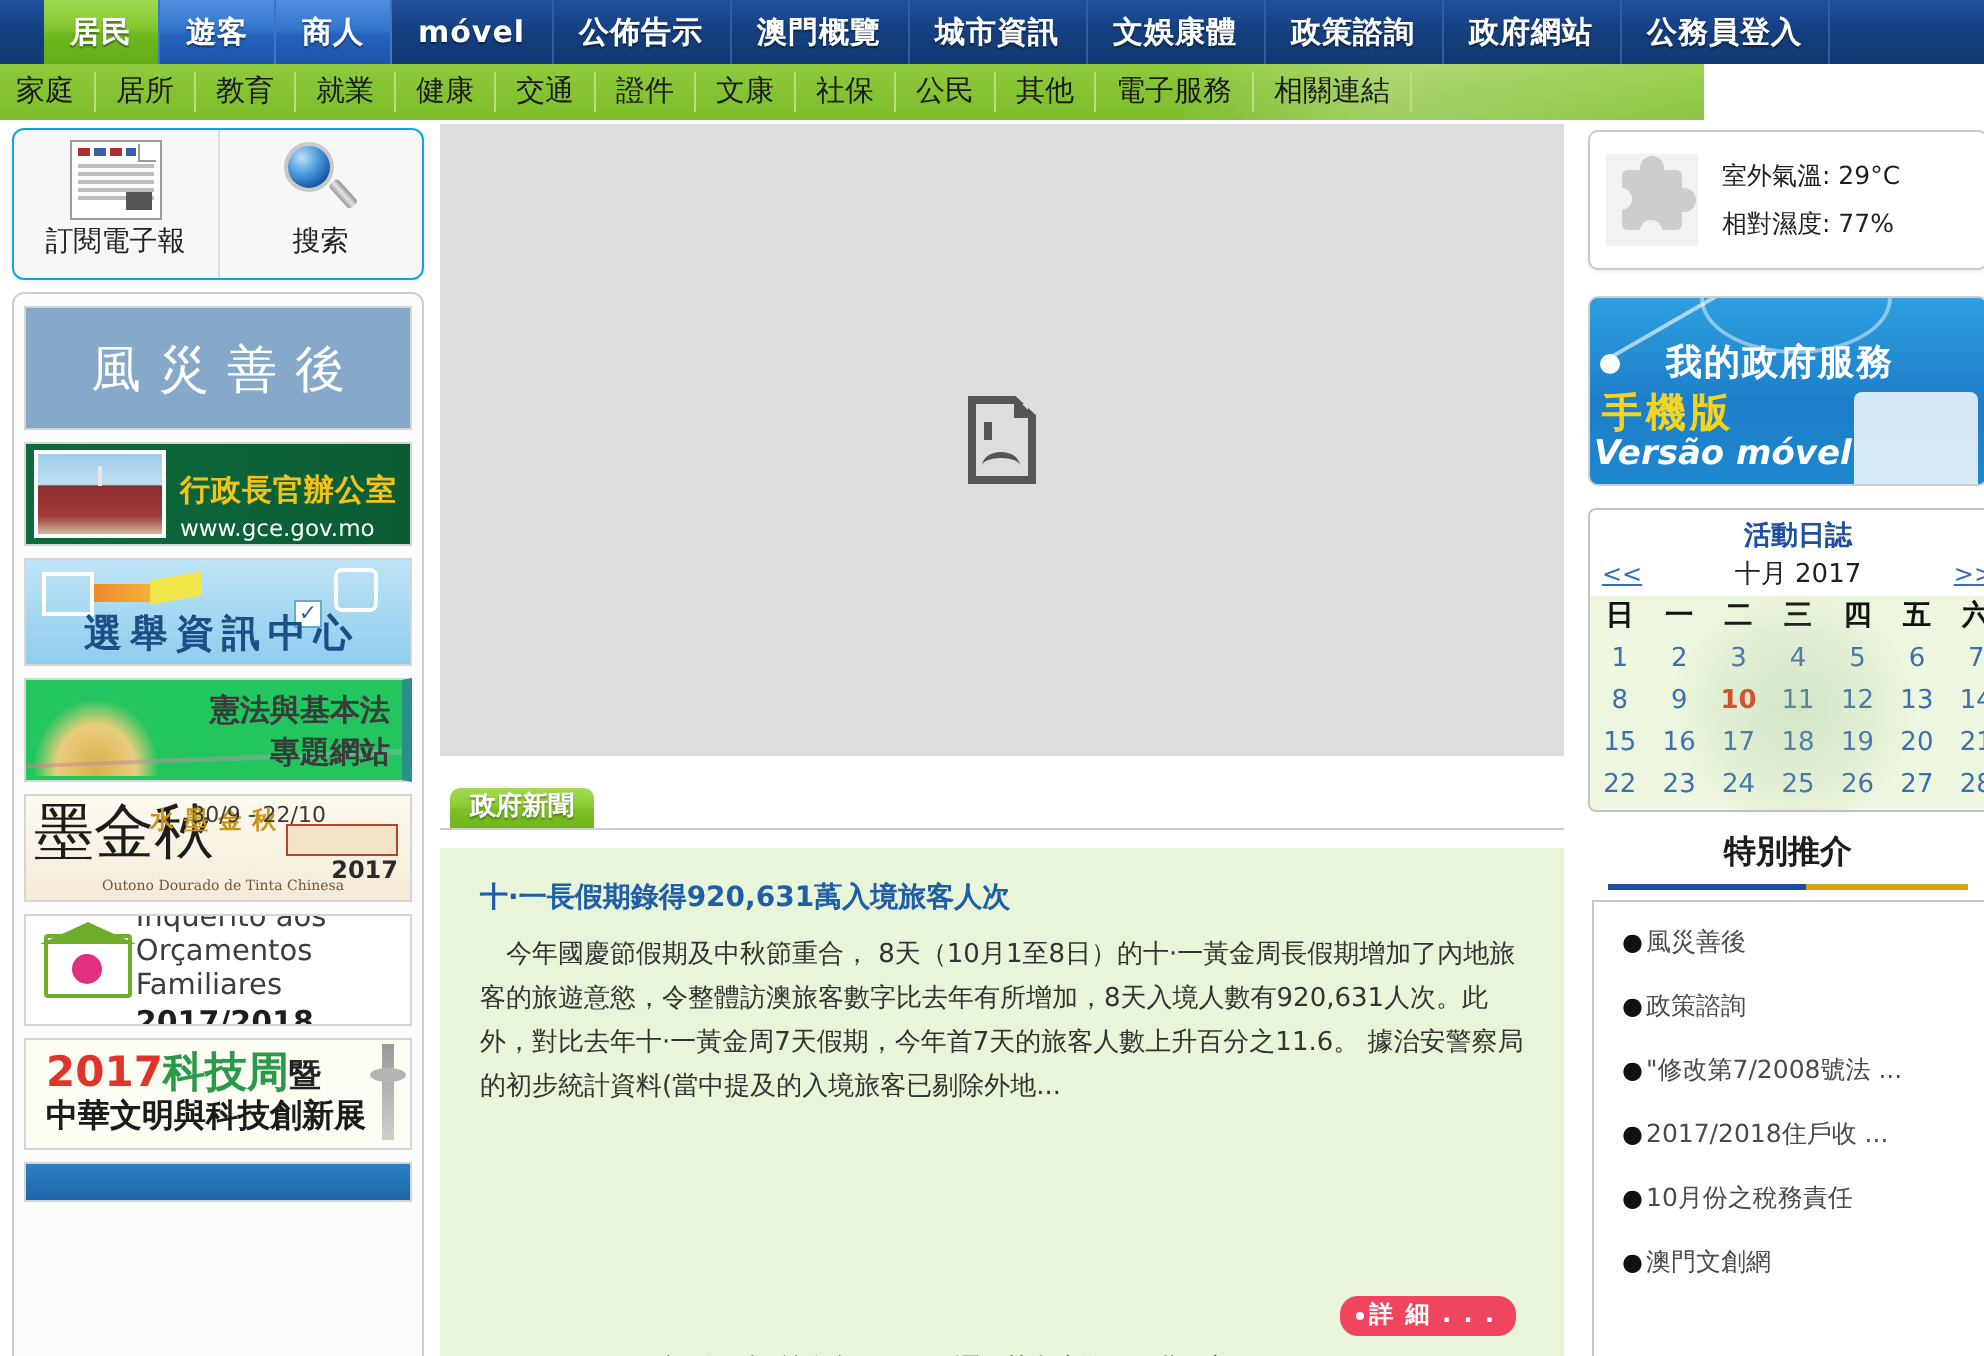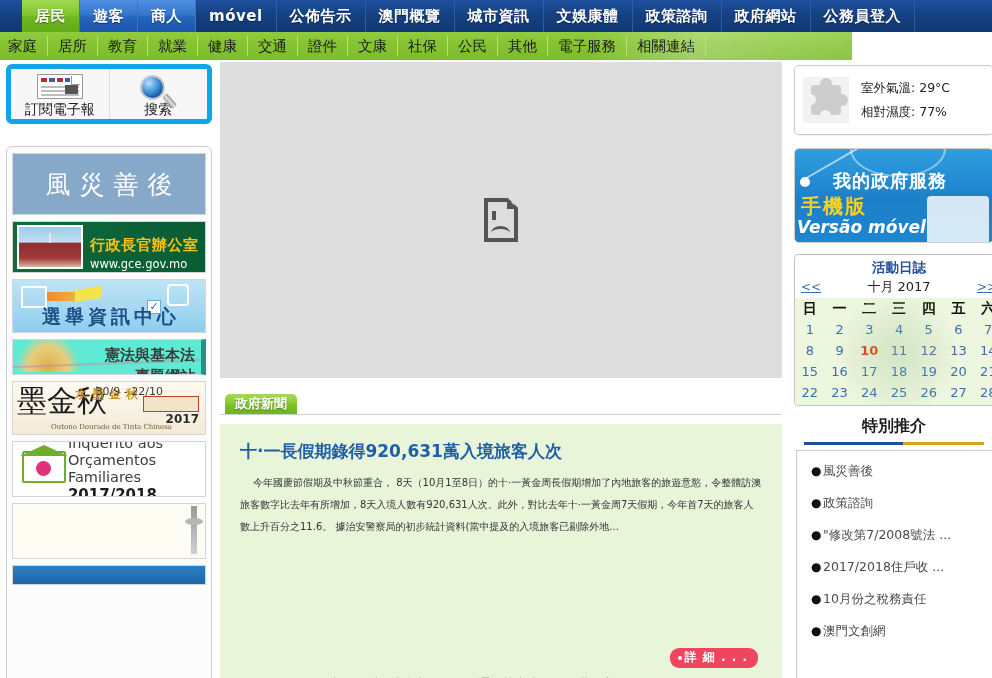--- a/index.html
+++ b/index.html
@@ -53,22 +53,22 @@
     font-size: 14.5px; color: #1b1b1b; padding: 0 10px;
     border-right: 1px solid #b9e07c;
     line-height: 20px; cursor: pointer; white-space: nowrap;
     position: relative; z-index: 2;
   }
   .subitem:first-child { padding-left: 8px; }
 
   
   .leftcol { position: absolute; left: 0; top: 60px; width: 218px; height: 618px; }
   .util-box {
-    position: absolute; left: 6px; top: 4px; width: 206px; height: 60px;
-    background: #f7f7f7; border: 5px solid #0ea5e9; border-radius: 6px;
+    position: absolute; left: 6px; top: 4px; width: 206px; height: 76px;
+    background: #f7f7f7; border: 1px solid #0ea5e9; border-radius: 6px;
     display: flex; align-items: stretch;
     box-shadow: 0 1px 2px rgba(0,0,0,.06);
   }
   .util-cell {
     flex: 1; display: flex; flex-direction: column; align-items: center;
     justify-content: flex-start; padding-top: 5px; cursor: pointer;
   }
   .util-cell + .util-cell { border-left: 1px solid #dcdcdc; }
   .util-label { font-size: 14px; color: #222; margin-top: 2px; }
 
@@ -133,21 +133,21 @@
   .b3 { height: 54px; background: linear-gradient(to bottom,#bfe4f5 0%,#8fcdee 100%); display: flex; align-items: flex-end; justify-content: center; }
   .b3 .deco { position: absolute; left: 0; top: 0; right: 0; height: 34px; }
   .b3 .box { position: absolute; left: 8px; top: 6px; width: 26px; height: 22px; border: 2px solid #fff; }
   .b3 .cap { position: absolute; left: 62px; top: 8px; width: 26px; height: 12px; background: #f2e54a; transform: skewY(-10deg); }
   .b3 .arrow { position: absolute; left: 34px; top: 12px; width: 34px; height: 9px; background: linear-gradient(to right,#f08a2a,#f2b83c); }
   .b3 .hand { position: absolute; right: 16px; top: 4px; width: 22px; height: 22px; border: 2px solid #fff; border-radius: 4px; }
   .b3 .chk { position: absolute; right: 44px; top: 20px; width: 14px; height: 14px; background: #fff; border: 1px solid #6aa9d0; color: #2a6aa8; font-size: 11px; line-height: 12px; text-align: center; }
   .b3 span { font-size: 19px; font-weight: bold; color: #1b4f86; letter-spacing: 4px; text-indent: 4px; margin-bottom: 2px; position: relative; z-index: 3; text-align: right; }
 
   
-  .b4 { height: 36px; background: #5eead4; position: relative; border-right: 5px solid #2a8f86; }
+  .b4 { height: 52px; background: #22c55e; position: relative; border-right: 5px solid #2a8f86; }
   .b4 .lotus {
     position: absolute; left: 4px; bottom: 2px; width: 62px; height: 38px;
     background: radial-gradient(ellipse at 50% 90%, #d8b24a 0%, #e8cd7e 45%, rgba(255,255,255,0) 72%);
   }
   .b4 .curve { position: absolute; left: 0; right: 0; bottom: 6px; height: 12px;
     background: linear-gradient(to right, rgba(220,120,160,.55), rgba(120,190,170,.5)); clip-path: polygon(0 85%,100% 20%,100% 45%,0 100%); }
   .b4 .t { position: absolute; right: 6px; top: 5px; text-align: right; }
   .b4 .t div { font-size: 15px; font-weight: bold; color: #3b3b3b; line-height: 21px; }
 
   
@@ -208,22 +208,22 @@
     background: linear-gradient(to bottom,#a3da52 0%,#8ccb33 45%,#7cc025 55%,#6fb51c 100%);
     border-radius: 5px 5px 0 0; color: #ffffff; font-size: 13px; font-weight: bold;
     line-height: 20px; text-shadow: 0 1px 1px rgba(0,0,0,.35); cursor: pointer;
   }
   .tabline { position: absolute; left: 0; right: 0; top: 20px; height: 1px; background: #cfcfcf; }
 
   .newsbox {
     margin-top: 2px; width: 562px; height: 252px;
     background: #e8f5d8; padding: 16px 20px 10px 20px; position: relative;
   }
-  .headline { font-size: 17px; font-weight: bold; color: #1f5fa8; margin-bottom: 9px; cursor: pointer; }
-  .summary { font-size: 10px; color: #333333; line-height: 22px; text-indent: 13px; }
+  .headline { font-size: 14px; font-weight: bold; color: #1f5fa8; margin-bottom: 9px; cursor: pointer; }
+  .summary { font-size: 13px; color: #333333; line-height: 22px; text-indent: 13px; }
   .detailbtn {
     position: absolute; right: 24px; bottom: 8px;
     background: #f0455f; color: #ffffff; font-size: 12px; font-weight: bold;
     padding: 1px 10px 2px 8px; border-radius: 9px; cursor: pointer; letter-spacing: 1px;
   }
   .detailbtn .bulb { display:inline-block; width:4px; height:4px; border-radius:50%; background:#fff; vertical-align:middle; margin-right:3px; }
 
   .newslist { width: 562px; background: #e8f5d8; padding: 0 20px 6px 20px; }
   .nrow { display: flex; align-items: baseline; height: 28px; cursor: pointer; }
   .ndate { width: 86px; font-size: 12px; color: #9a9a9a; flex: none; }
@@ -403,20 +403,24 @@
       </div>
       <div class="txt">
         <div class="l1">Inquérito aos</div>
         <div class="l2">Orçamentos Familiares</div>
         <div class="l3">2017/2018</div>
       </div>
     </div>
 
 
     <div class="ban b8">
+      <div class="r1">
+        <i style="color:#e0342a;">2017</i><i style="color:#2a9a4a;">科技周</i><i style="color:#222;font-size:16px;">暨</i>
+      </div>
+      <div class="r2">中華文明與科技創新展</div>
       <div class="tower"></div>
     </div>
 
     <div class="ban b9"></div>
   </div>
 </div>
 
 <div class="center">
 
   <div class="hero">

